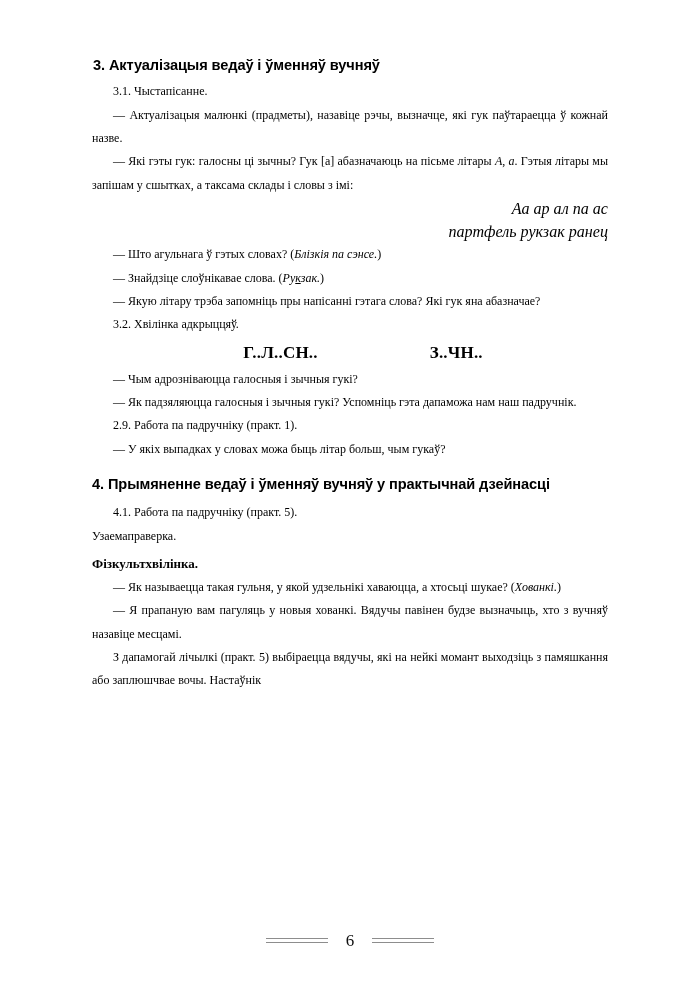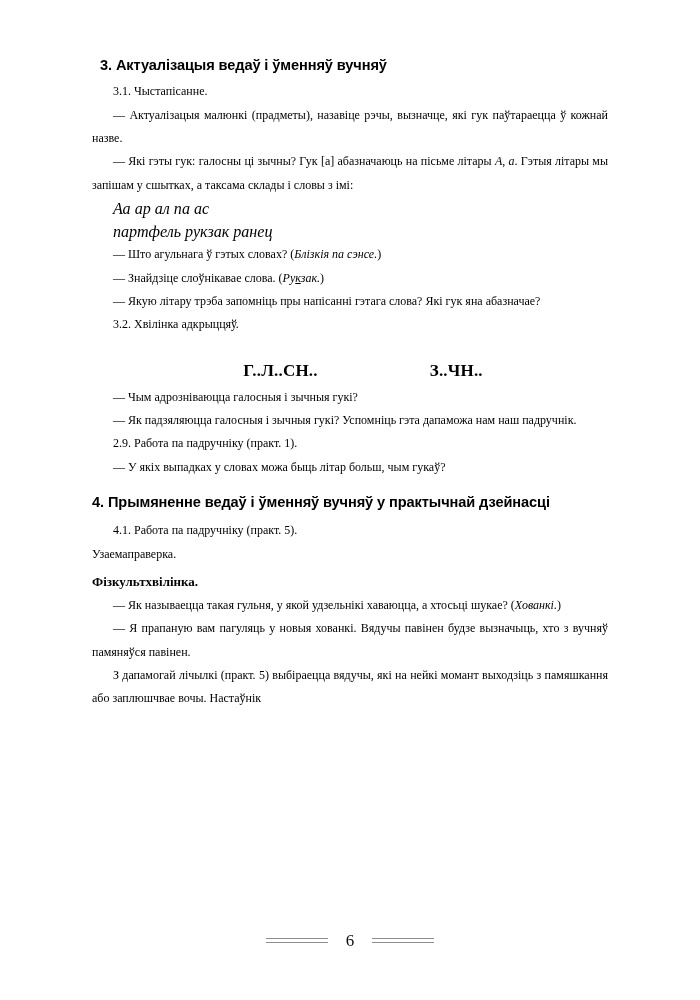--- a/index.html
+++ b/index.html
@@ -28,21 +28,21 @@
     width: 516px;
   }
 
   
   .section-heading {
     font-family: "Liberation Sans", "DejaVu Sans", sans-serif;
     font-weight: bold;
     font-size: 14.6px;
     line-height: 1.26;
     letter-spacing: -0.1px;
-    margin: 0 0 6px 8px;
+    margin: 0 0 6px 1px;
     white-space: nowrap;
   }
   .section-heading.second {
     margin-top: 14px;
     margin-bottom: 8px;
     margin-left: 0;
   }
 
   
   p.body {
@@ -62,34 +62,34 @@
     letter-spacing: 0;
   }
 
   
   .example-line {
     font-size: 16.1px;
     line-height: 23.3px;
     font-style: italic;
     margin: 0;
     text-indent: 21px;
-    text-align: left;
+    text-align: right;
   }
 
   i, .it {
     font-style: italic;
   }
   .underline-letter {
     text-decoration: underline;
     text-underline-offset: 1px;
   }
 
   
   .pattern-row {
-    margin: 21px 0 2px 0;
+    margin: 3px 0 2px 0;
     font-weight: bold;
     font-size: 17px;
     line-height: 26px;
     letter-spacing: 0.2px;
     display: flex;
     justify-content: center;
     gap: 112px;
     padding-left: 26px;
   }
   .pattern-row span {
@@ -184,21 +184,21 @@
     <p class="body">4.1. Работа па падручніку (практ. 5).</p>
 
     <p class="body noindent">Узаемаправерка.</p>
 
     <p class="bold-serif-line">Фізкультхвілінка.</p>
 
     <p class="body dash">
       <span>— Як называецца такая гульня, у якой удзельнікі хаваюцца, а хтосьці шукае? (</span><i>Хованкі.</i><span>)</span>
     </p>
 
-    <p class="body dash">— Я прапаную вам пагуляць у новыя хованкі. Вядучы павінен будзе вызначыць, хто з вучняў памяняўся павінен.</p>
+    <p class="body dash">— Я прапаную вам пагуляць у новыя хованкі. Вядучы павінен будзе вызначыць, хто з вучняў назавіце месцамі.</p>
 
     <p class="body">З дапамогай лічылкі (практ. 5) выбіраецца вядучы, які на нейкі момант выходзіць з памяшкання або заплюшчвае вочы. Настаўнік</p>
 
   </div>
 </div>
 
 <div class="footer">
   <div class="footer-rule"></div>
   <div class="page-number">6</div>
   <div class="footer-rule"></div>

